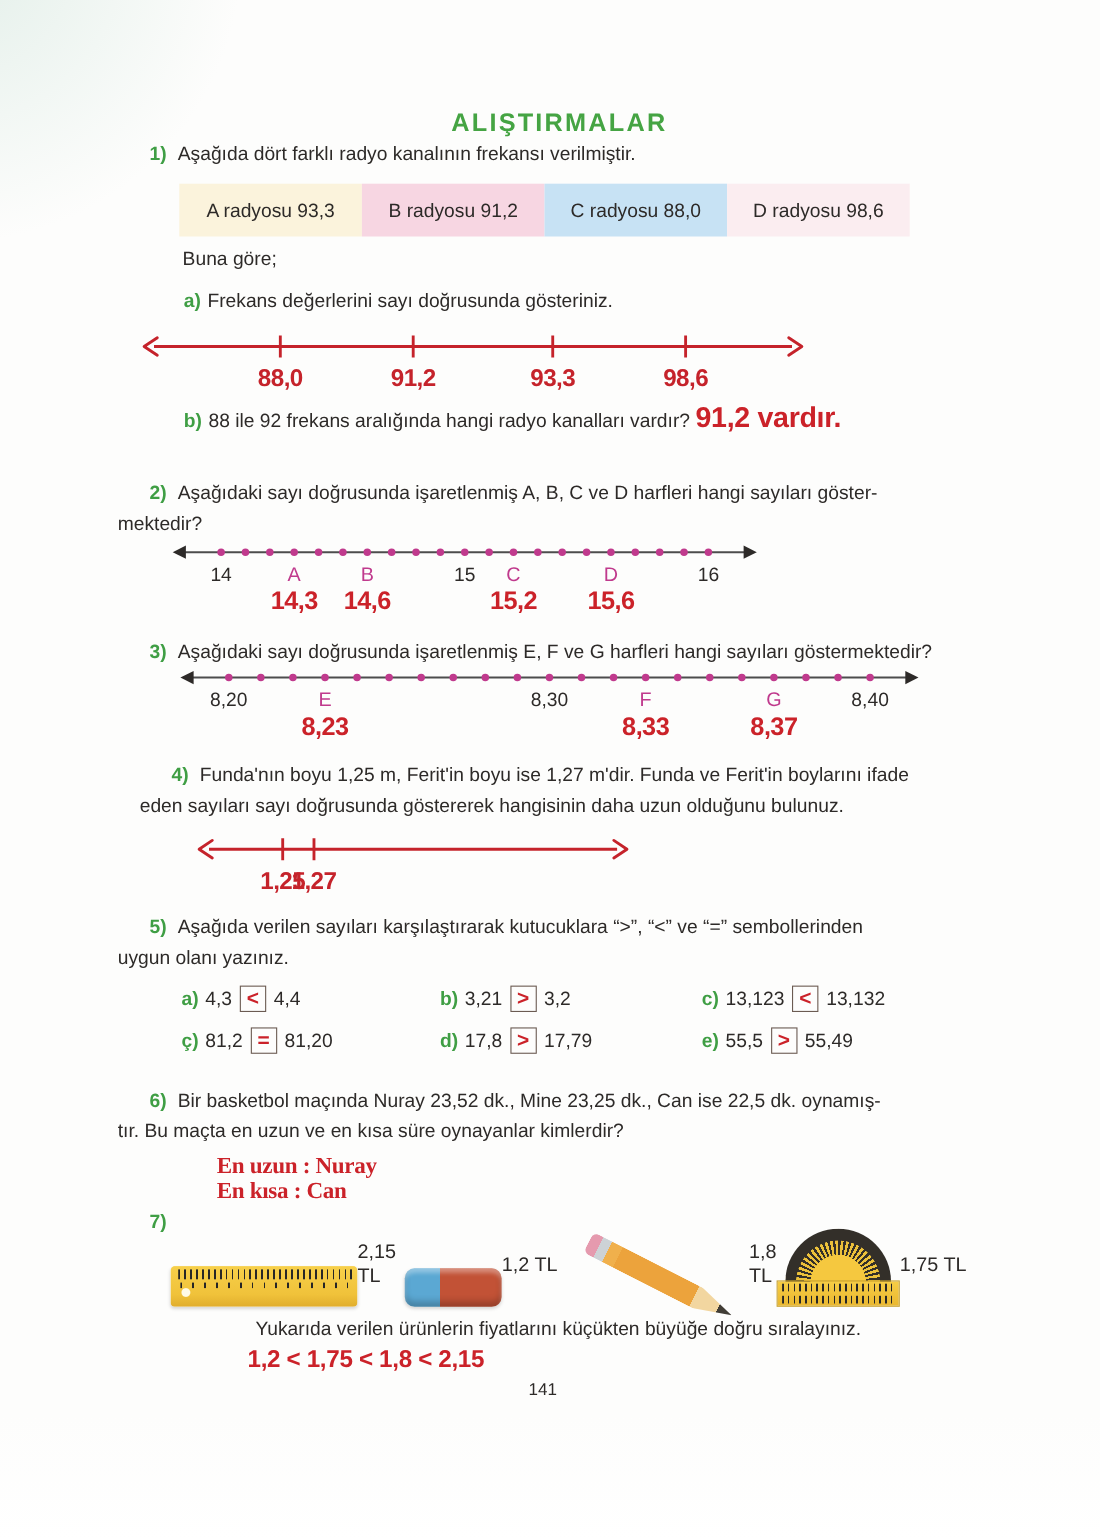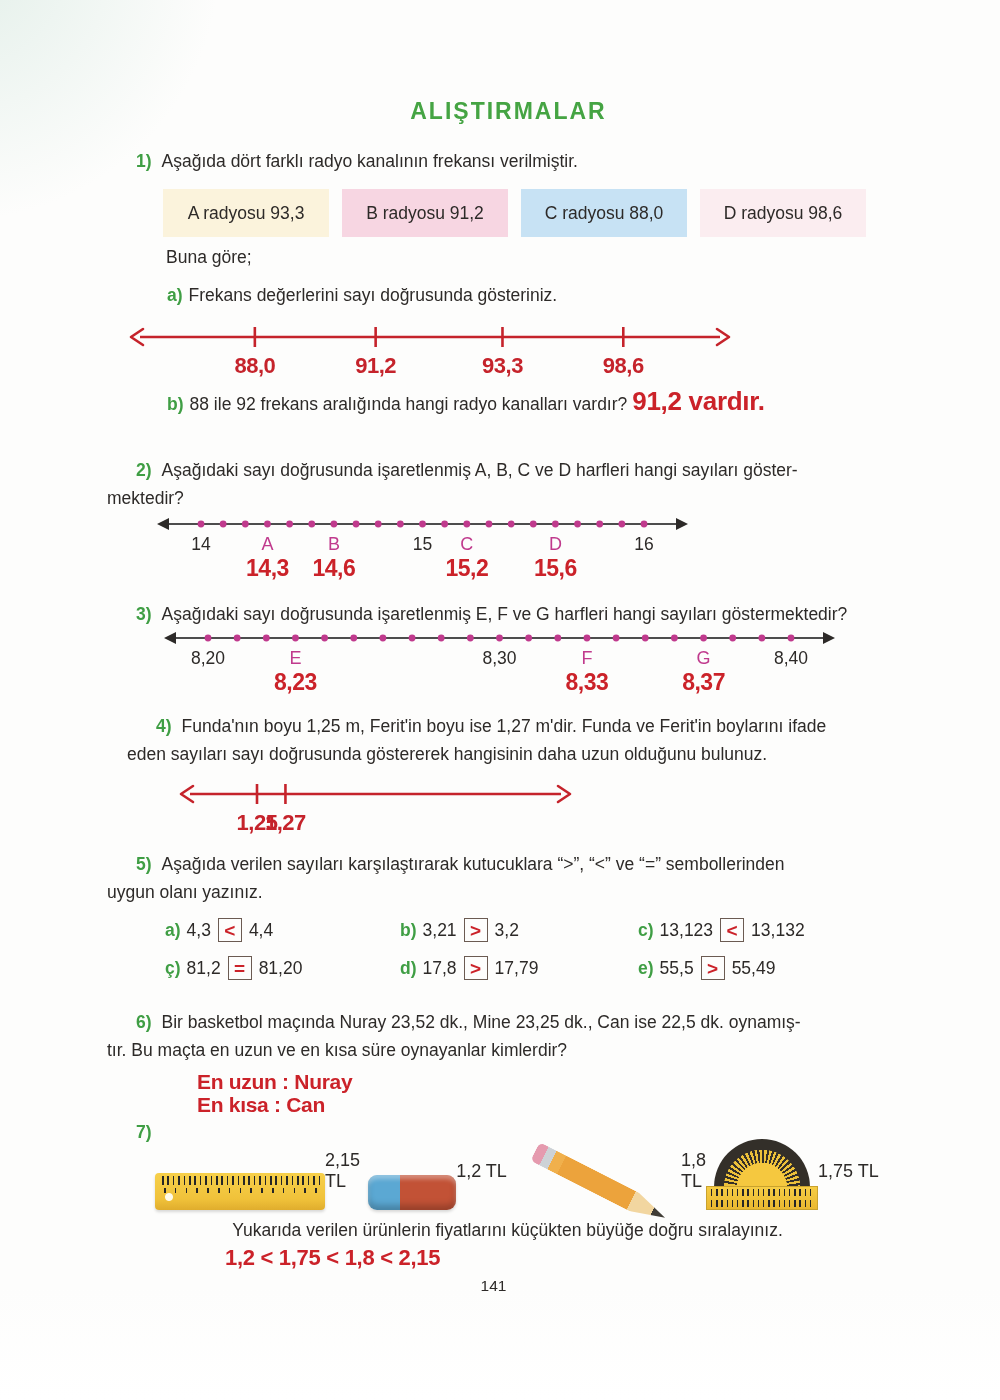--- a/index.html
+++ b/index.html
@@ -17,42 +17,42 @@
     text-align:center; color:#45a443; font-size:23px; font-weight:bold;
     letter-spacing:2px; margin-left:20px;
   }
 
   .qpara { font-size:17.5px; line-height:28px; margin-left:0; }
   .qpara .qnum { color:#3f9e44; font-weight:bold; margin-left:29px; margin-right:10px; }
   .sub { margin-left:60px; }
   .subnum { color:#3f9e44; font-weight:bold; margin-right:6px; }
   .lead { margin-left:59px; }
 
-  .radio-boxes { display:flex; gap:13px; margin:14px 0 0 56px; }
+  .radio-boxes { display:flex; margin:14px 0 0 56px; }
   .radio-box {
     width:166px; height:48px; display:flex; align-items:center; justify-content:center;
     font-size:17.5px; color:#2d2a28;
   }
 
   .answer-red { color:#cb2229; font-weight:bold; font-size:26px; letter-spacing:-0.3px; margin-left:5px; }
 
   .nl { display:block; }
   .nl-q1 { margin:14px 0 2px 21px; }
   .nl-q2 { margin:2px 0 0 48px; }
   .nl-q3 { margin:0 0 0 55px; }
   .nl-q4 { margin:12px 0 0 71px; }
 
   .q5-grid { display:grid; grid-template-columns:235px 238px auto; row-gap:14px; margin:12px 0 0 58px; }
   .q5-item { font-size:17.5px; display:flex; align-items:center; }
   .cmp-box {
     display:inline-flex; align-items:center; justify-content:center;
     width:24px; height:24px; border:1.6px solid #6b5b52; margin:0 7px;
     color:#cb2229; font-weight:bold; font-size:19px; line-height:1;
   }
-  .q6-answers { margin:6px 0 0 90px; }
+  .q6-answers { margin:6px 0 0 90px;font-family:Liberation Serif, serif; }
   .q6-answers div { color:#cb2229; font-weight:bold; font-size:21px; line-height:23px; letter-spacing:-0.3px; }
 
   .q7-row { display:flex; align-items:flex-end; margin:8px 0 0 48px; }
   .q7-num { color:#3f9e44; font-weight:bold; font-size:17.5px; position:absolute; left:136px; margin-top:6px; }
   .prod-cell { display:flex; flex-direction:row; align-items:center; }
   .prod-img-area { height:86px; display:flex; align-items:flex-end; justify-content:center; }
   .prod-price { font-size:18px; margin-top:8px; color:#2d2a28; }
 
   .ruler {
     position:relative; width:170px; height:37px; border-radius:4px;
@@ -122,21 +122,21 @@
   .mt-c { margin-top:4px; }
 </style>
 </head>
 <body>
 
 <div class="page">
   <div class="content">
 
     <div class="page-title">ALIŞTIRMALAR</div>
 
-    <p class="qpara" style="margin-top:22px"><span class="qnum">1)</span><span>Aşağıda dört farklı radyo kanalının frekansı verilmiştir.</span></p>
+    <p class="qpara" style=""><span class="qnum">1)</span><span>Aşağıda dört farklı radyo kanalının frekansı verilmiştir.</span></p>
 
     <div class="radio-boxes">
       <div class="radio-box" style="background: rgb(251, 243, 220);">A radyosu 93,3</div>
       <div class="radio-box" style="background: rgb(247, 214, 226);">B radyosu 91,2</div>
       <div class="radio-box" style="background: rgb(199, 226, 244);">C radyosu 88,0</div>
       <div class="radio-box" style="background: rgb(251, 237, 240);">D radyosu 98,6</div>
     </div>
 
     <p class="qpara lead mt-bune">Buna göre;</p>
 

